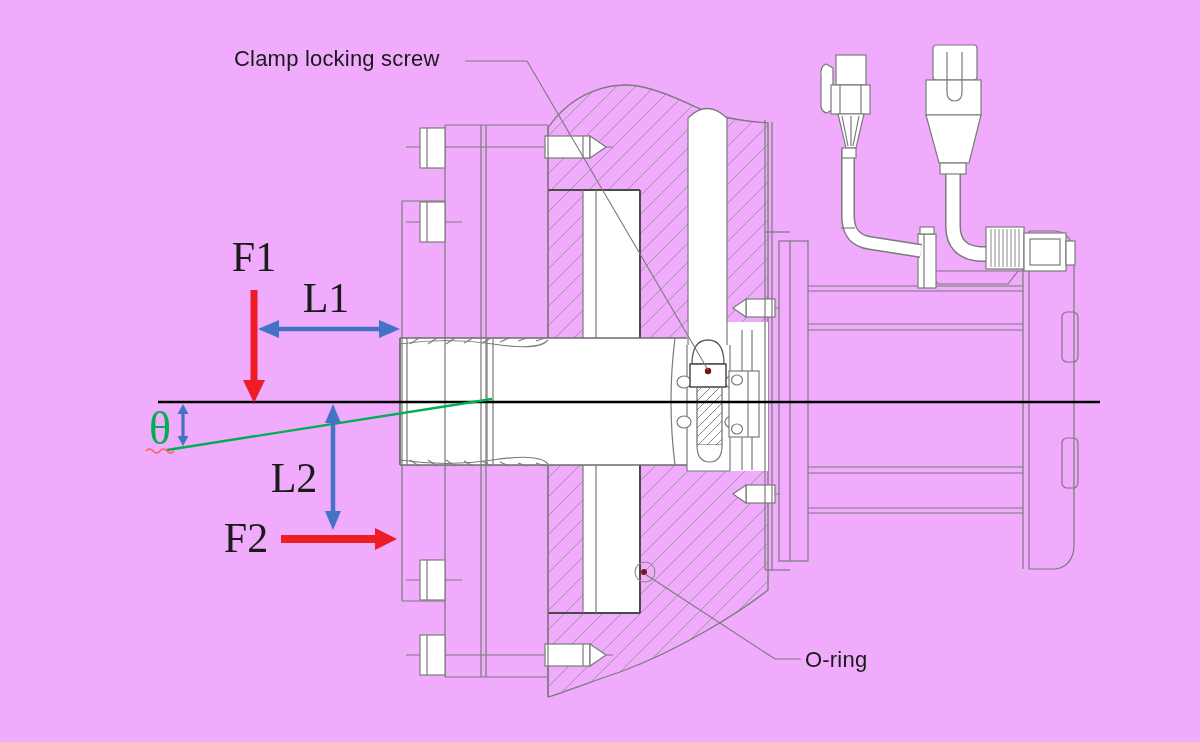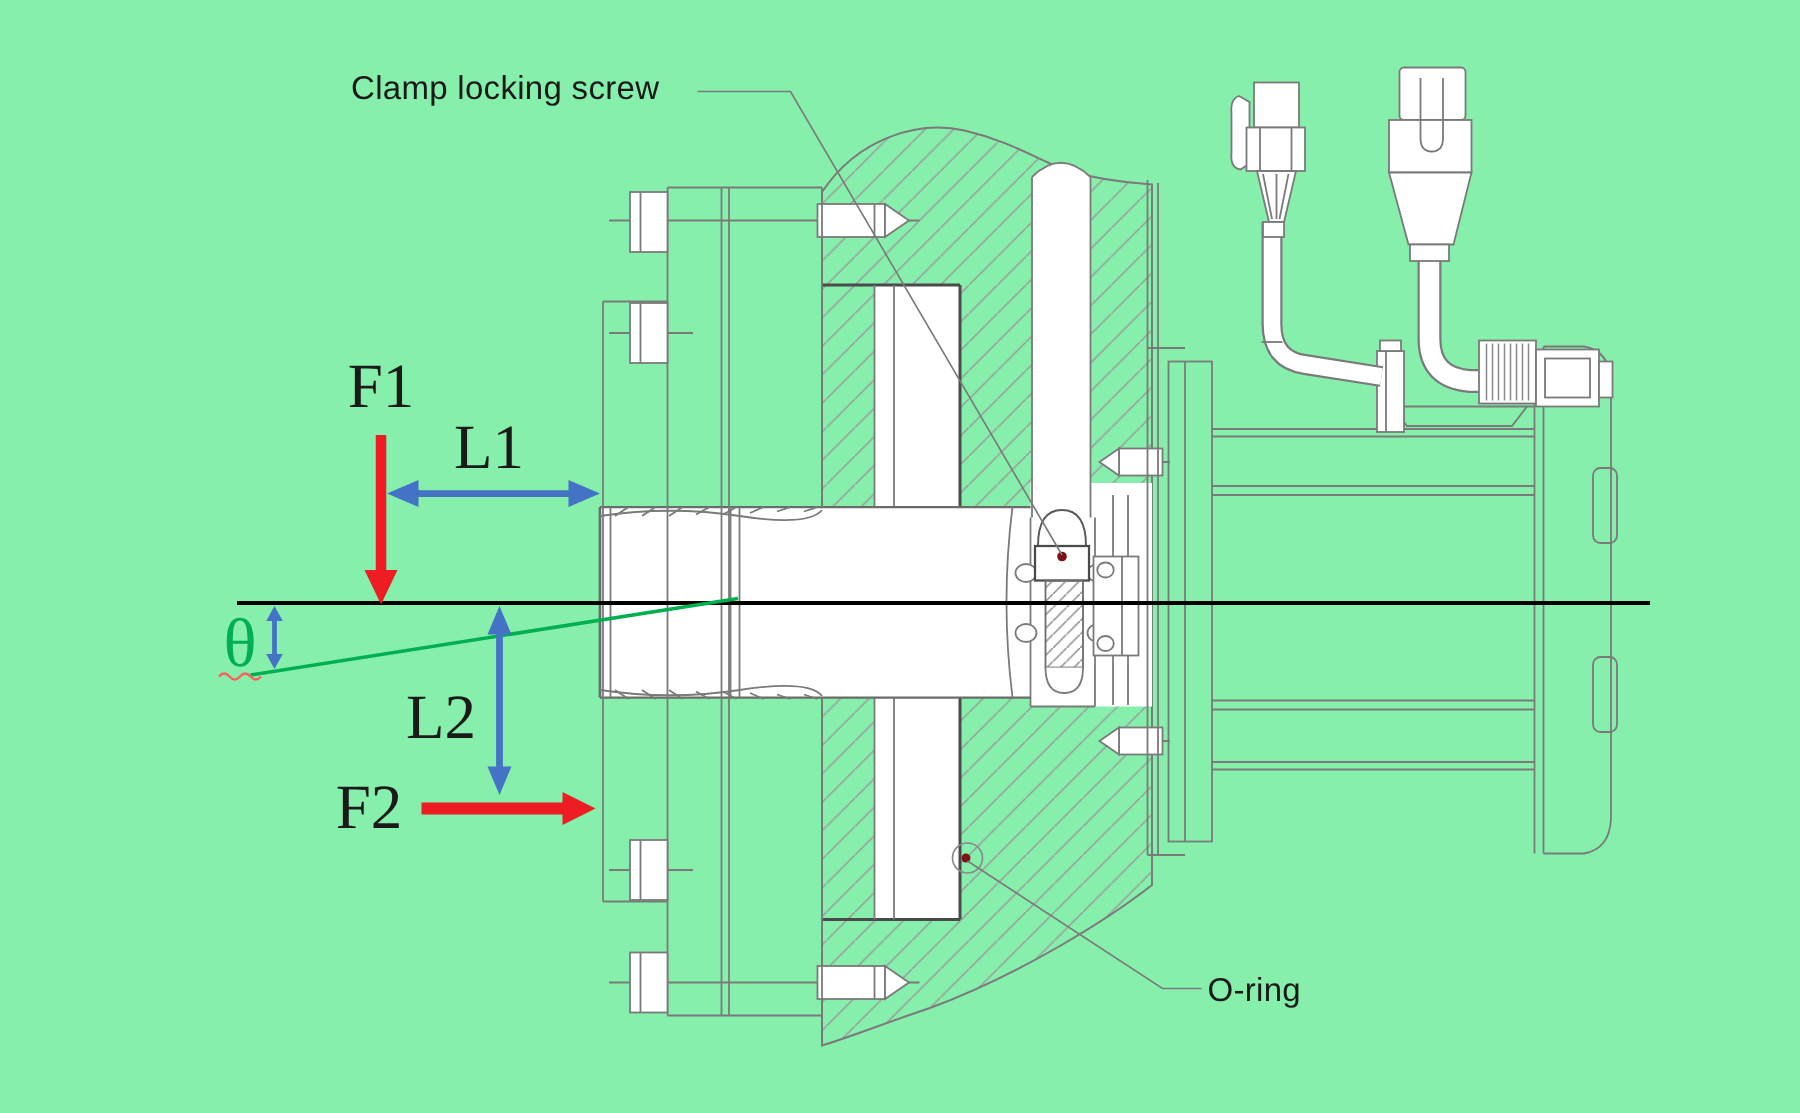--- a/index.html
+++ b/index.html
@@ -1,16 +1,16 @@
 <!DOCTYPE html>
 <html style="--c-force: #ee1d23; --c-dimension: #4472c4; --c-angle: #00b050; --c-centerline: #000000; --c-outline: #7a7a7a; --c-hatch: #9a9a9a; --c-dark: #4a4a4a; --c-dot: #7c1215; --c-squiggle: #ff5f5f; --c-text: #1a1a1a; --c-background: #ffffff;"><head>
 <meta charset="utf-8">
 <style>
   html,body{margin:0;padding:0;background:#fff;}
-  .stage{position:relative;width:1200px;height:742px;background:#86efac;overflow:hidden;
+  .stage{position:relative;width:1200px;height:742px;background:#f0abfc;overflow:hidden;
          font-family:"Liberation Sans", sans-serif;}
   svg{position:absolute;left:0;top:0;}
   .ol{stroke:var(--c-outline);fill:none;stroke-width:1.2;}
   .ol2{stroke:var(--c-outline);fill:#fff;stroke-width:1.2;}
   .dk{stroke:var(--c-dark);fill:none;stroke-width:2;}
   .wf{fill:#fff;stroke:none;}
   .lbl-serif{font-family:"Liberation Serif", serif;font-size:42px;fill:var(--c-text);}
   .lbl-theta{font-family:"Liberation Serif", serif;font-size:46px;fill:var(--c-angle);}
   .lbl-sans{font-family:"Liberation Sans", sans-serif;font-size:22px;fill:var(--c-text);letter-spacing:.2px;}
   .force{fill:var(--c-force);}

